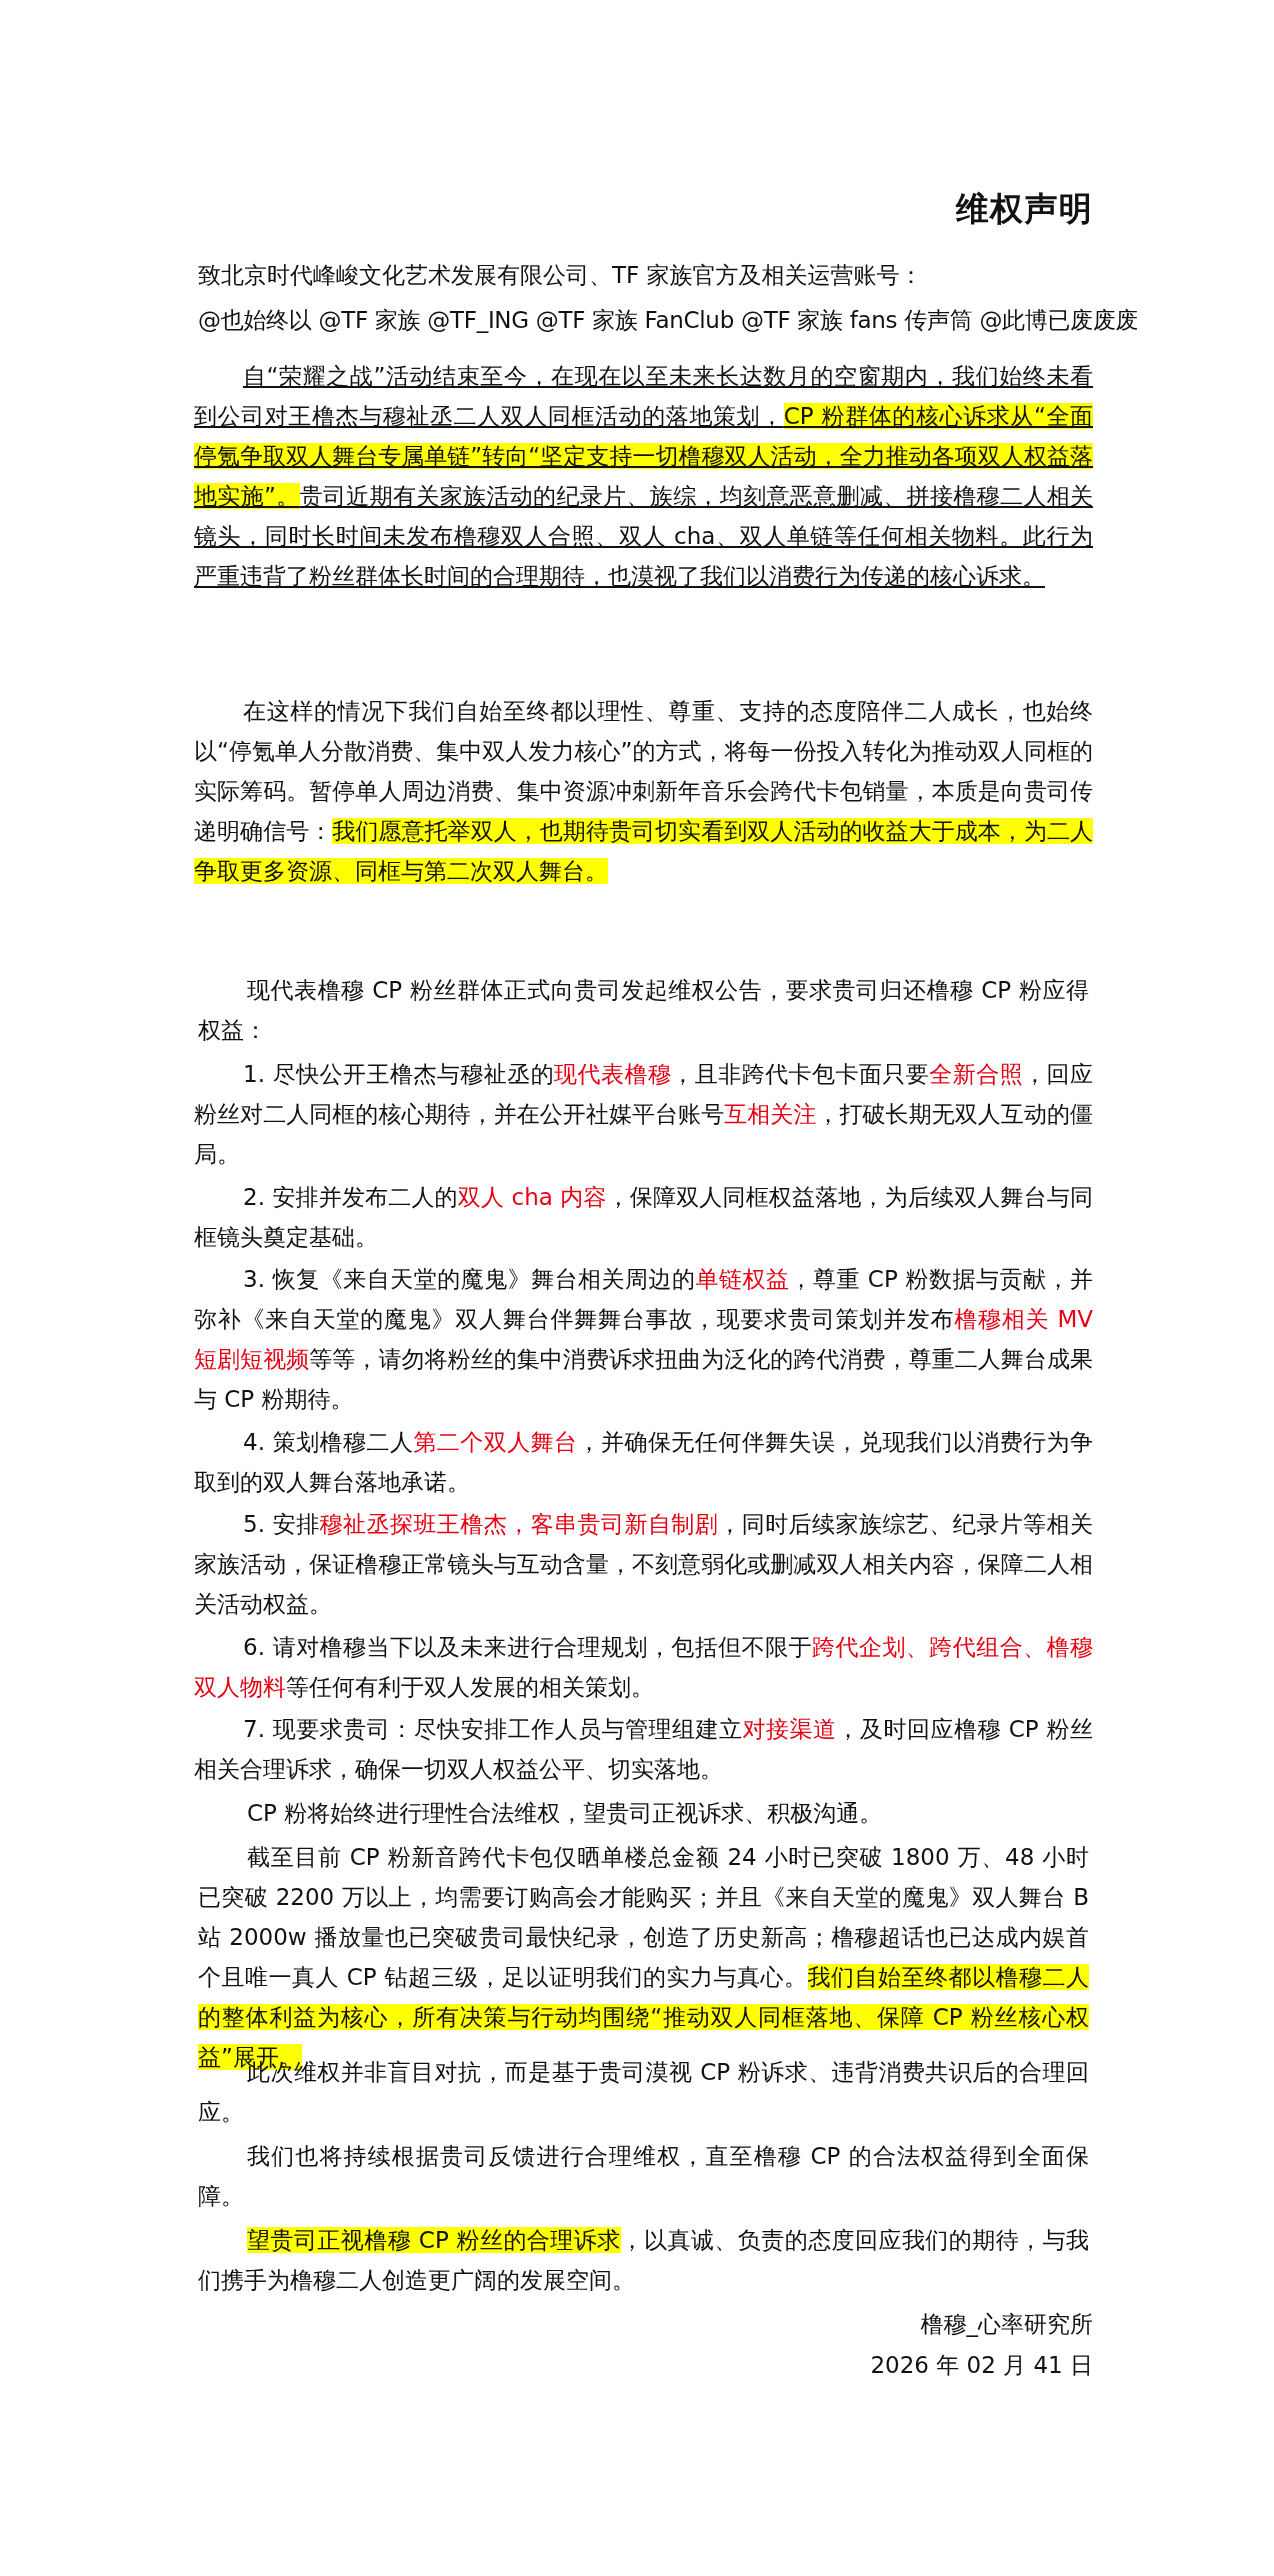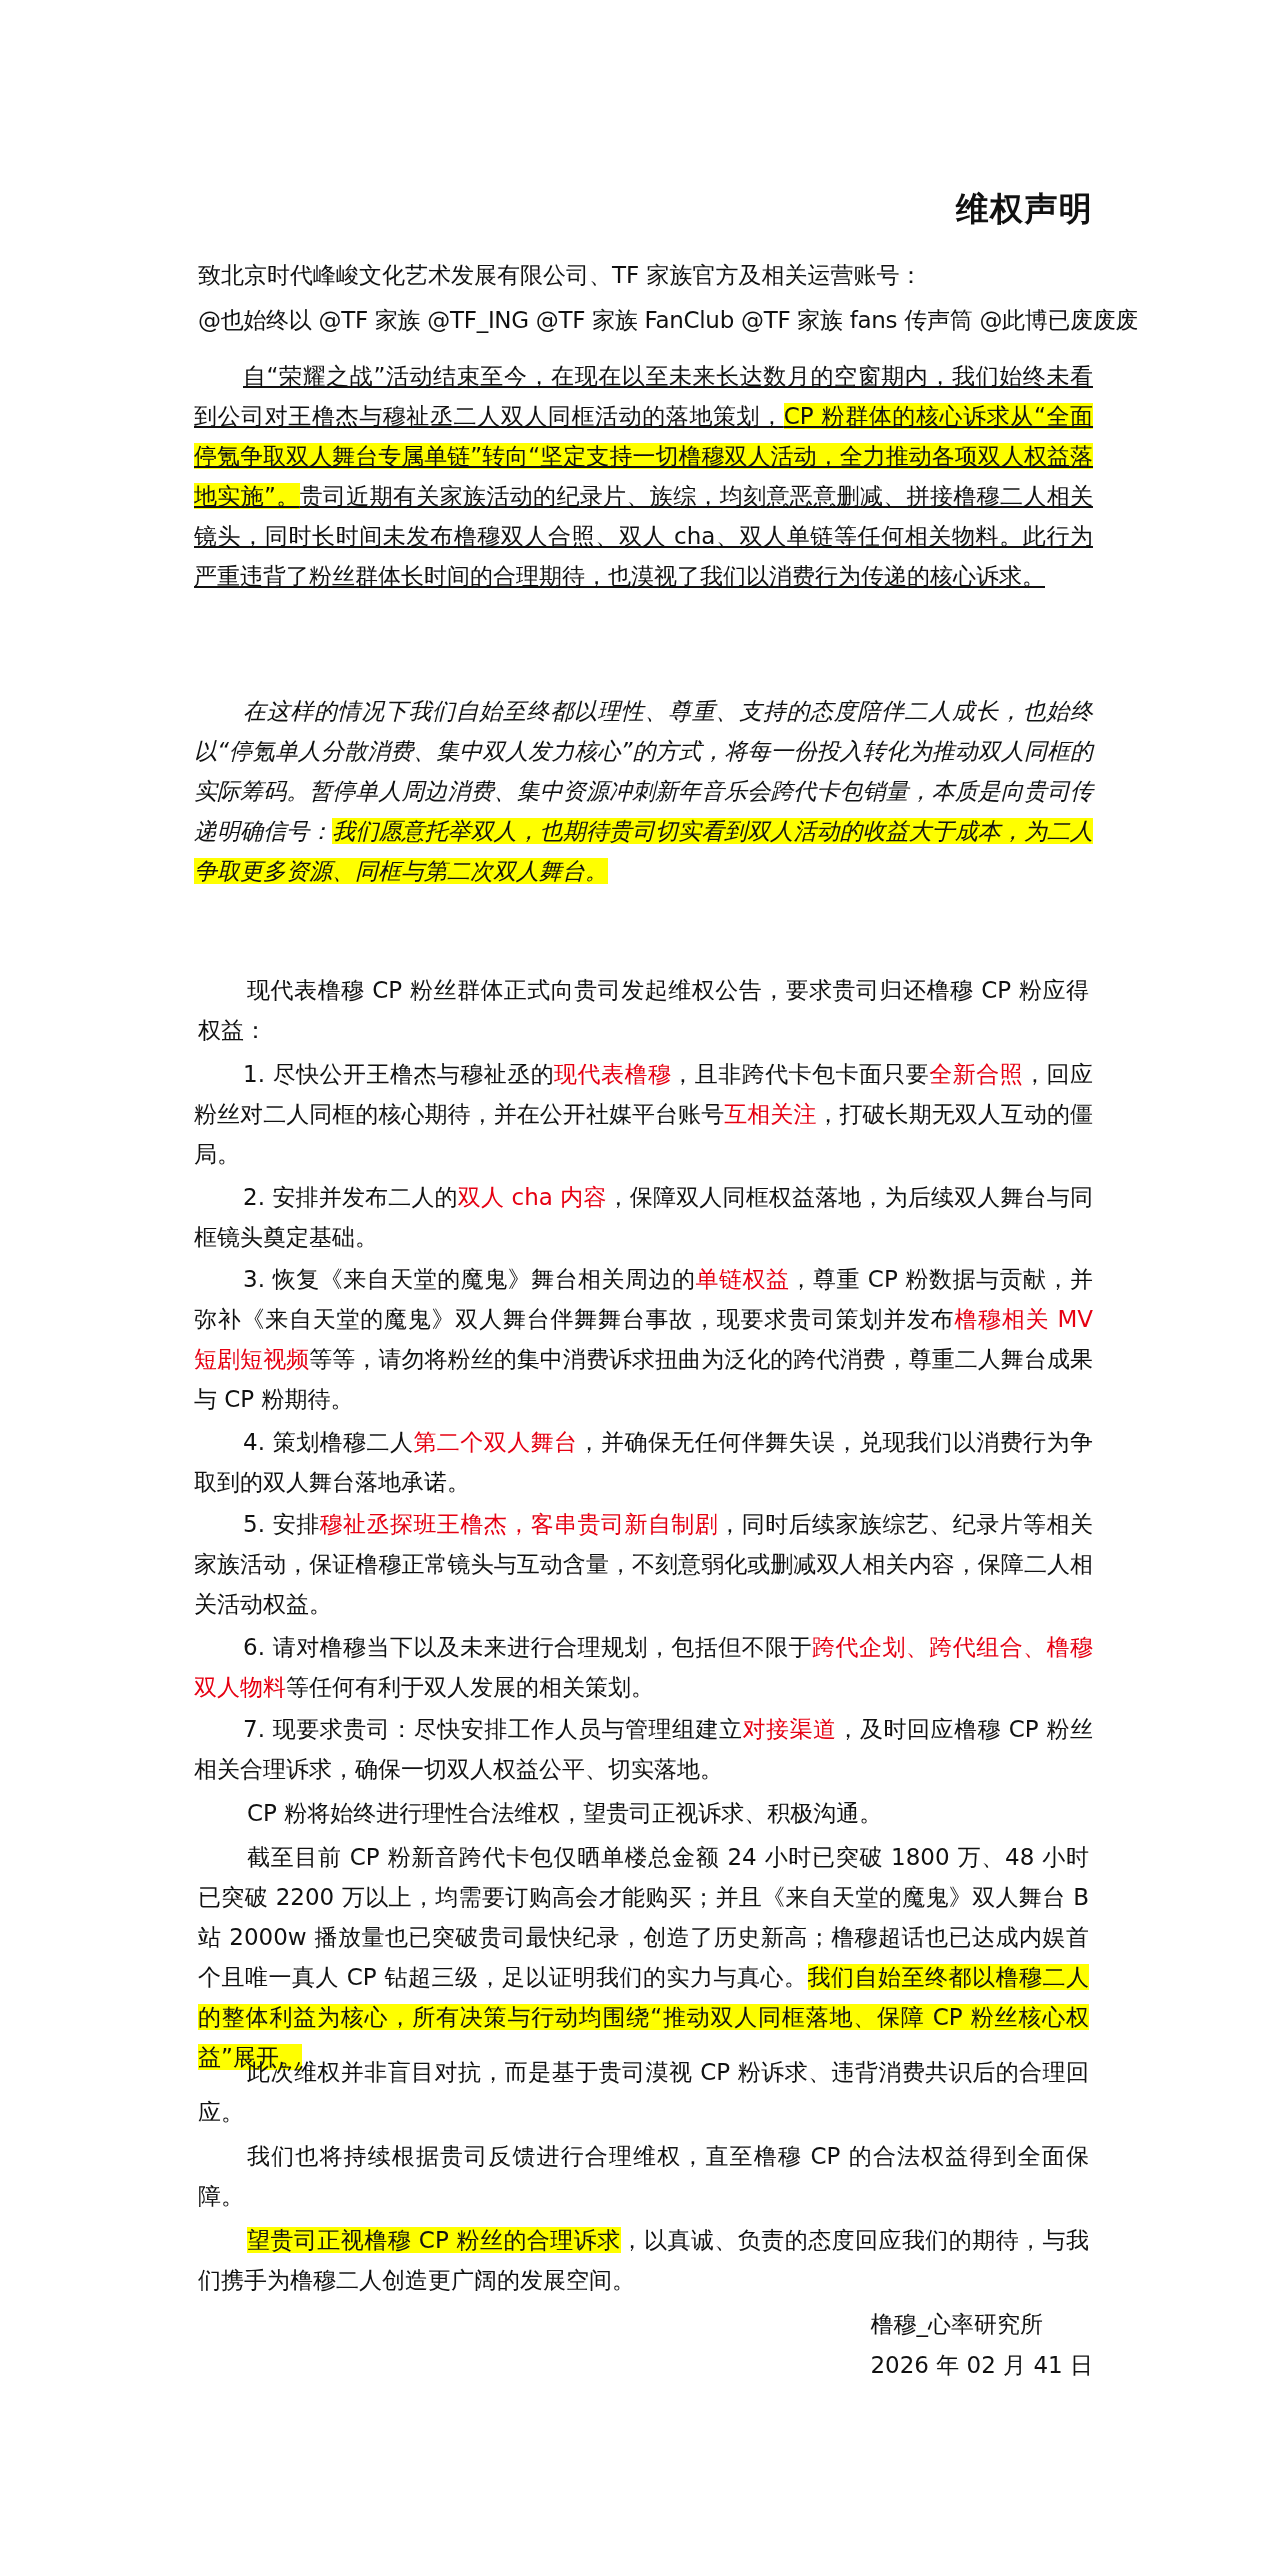--- a/index.html
+++ b/index.html
@@ -11,41 +11,41 @@
   .page { position: absolute; left: 194px; top: 0; width: 899px; }
   .title {
     position: absolute; left: 0; width: 899px; top: 164px;
     text-align: right; font-size: 33px; font-weight: bold; line-height: 46px;
     letter-spacing: 1.3px;
   }
   .block { position: absolute; left: 0; width: 899px; font-size: 23px; line-height: 40px; text-align: justify; word-break: break-all; }
   .indent { text-indent: 49px; }
   .hl { background: #ffff00; }
   .red { color: #e60012; }
-  .sig { position: absolute; right: 0; text-align: left; font-size: 23px; line-height: 41px; }
+  .sig { position: absolute; right: 0; text-align: right; font-size: 23px; line-height: 41px; }
   .item { margin: 0 0 2.5px 0; }
   p { margin: 4px; }
 </style>
 </head>
 <body>
 
 <div class="page">
 
   <h1 class="title">维权声明</h1>
 
   <div class="block" style="top:251px; line-height:41px;">
     <p>致北京时代峰峻文化艺术发展有限公司、TF 家族官方及相关运营账号：</p>
     <p style="white-space:nowrap; letter-spacing:-0.3px;">@也始终以 @TF 家族 @TF_ING @TF 家族 FanClub @TF 家族 fans 传声筒 @此博已废废废</p>
   </div>
 
   <div class="block indent" style="top:356px;text-decoration:underline;">
     <span>自“荣耀之战”活动结束至今，在现在以至未来长达数月的空窗期内，我们始终未看到公司对王橹杰与穆祉丞二人双人同框活动的落地策划，</span><span class="hl">CP 粉群体的核心诉求从“全面停氪争取双人舞台专属单链”转向“坚定支持一切橹穆双人活动，全力推动各项双人权益落地实施”。</span><span>贵司近期有关家族活动的纪录片、族综，均刻意恶意删减、拼接橹穆二人相关镜头，同时长时间未发布橹穆双人合照、双人 cha、双人单链等任何相关物料。此行为严重违背了粉丝群体长时间的合理期待，也漠视了我们以消费行为传递的核心诉求。</span>
   </div>
 
-  <div class="block indent" style="top:691px;font-style:italic;">
+  <div class="block indent" style="top:691px;">
     <span>在这样的情况下我们自始至终都以理性、尊重、支持的态度陪伴二人成长，也始终以“停氪单人分散消费、集中双人发力核心”的方式，将每一份投入转化为推动双人同框的实际筹码。暂停单人周边消费、集中资源冲刺新年音乐会跨代卡包销量，本质是向贵司传递明确信号：</span><span class="hl">我们愿意托举双人，也期待贵司切实看到双人活动的收益大于成本，为二人争取更多资源、同框与第二次双人舞台。</span>
   </div>
 
   <div class="block" style="top:966px;">
     <p class="indent">现代表橹穆 CP 粉丝群体正式向贵司发起维权公告，要求贵司归还橹穆 CP 粉应得权益：</p>
 
     <p class="indent item">
       <span>1. 尽快公开王橹杰与穆祉丞的</span><span class="red">现代表橹穆</span><span>，且非跨代卡包卡面只要</span><span class="red">全新合照</span><span>，回应粉丝对二人同框的核心期待，并在公开社媒平台账号</span><span class="red">互相关注</span><span>，打破长期无双人互动的僵局。</span>
     </p>
 

